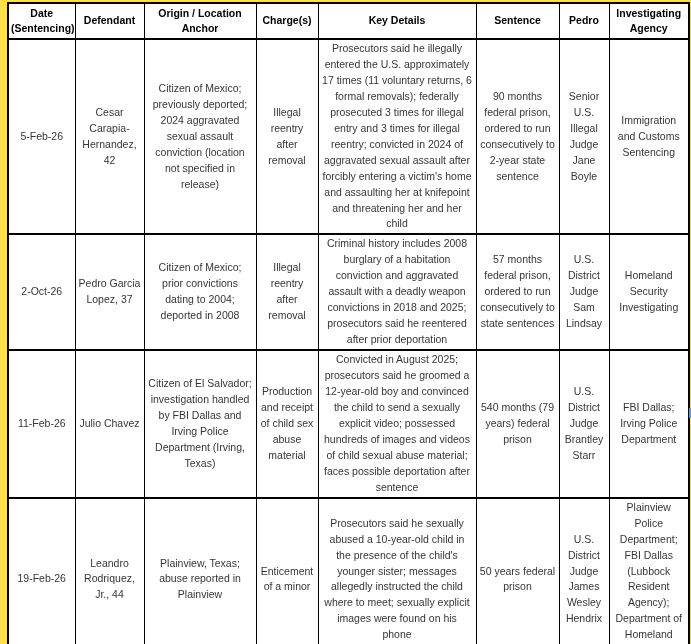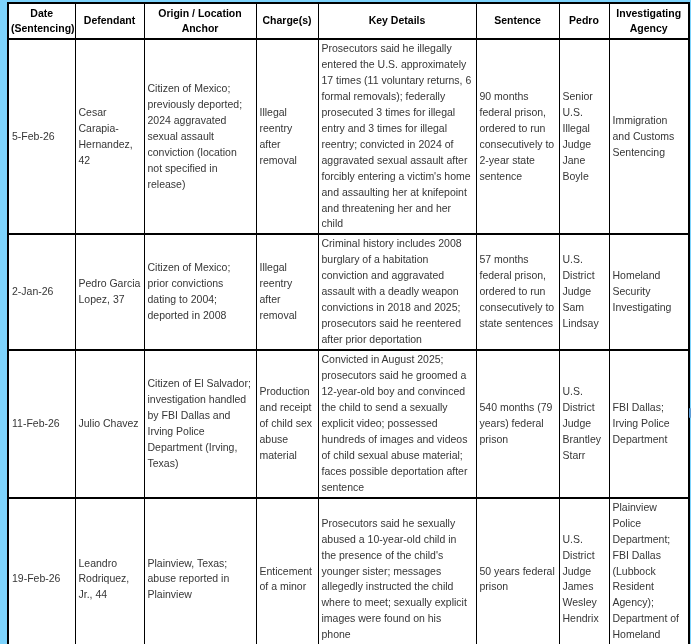--- a/index.html
+++ b/index.html
@@ -5,21 +5,21 @@
   html, body {
     margin: 0;
     padding: 0;
     background: #ffffff;
     font-family: "Liberation Sans", sans-serif;
   }
   .page {
     position: relative;
     width: 691px;
     height: 644px;
-    background: #7dd3fc;
+    background: #fde047;
     overflow: hidden;
   }
   table.sentencing {
     position: absolute;
     left: 7px;
     top: 2px;
     width: 681px;
     border-collapse: collapse;
     table-layout: fixed;
     background: #ffffff;
@@ -40,20 +40,21 @@
     color: #000000;
     text-align: center;
     vertical-align: middle;
     padding: 1px 2px;
     line-height: 1.45;
   }
   td {
     font-size: 10.5px;
     font-weight: normal;
     color: #363636;
+    text-align: center;
     vertical-align: middle;
     padding: 1px 3px;
     line-height: 1.52;
     overflow: hidden;
   }
   .link-fragment {
     position: absolute;
     right: 0;
     top: 408px;
     width: 2px;
@@ -94,21 +95,21 @@
         <td>5-Feb-26</td>
         <td>Cesar Carapia-Hernandez, 42</td>
         <td>Citizen of Mexico; previously deported; 2024 aggravated sexual assault conviction (location not specified in release)</td>
         <td>Illegal reentry after removal</td>
         <td>Prosecutors said he illegally entered the U.S. approximately 17 times (11 voluntary returns, 6 formal removals); federally prosecuted 3 times for illegal entry and 3 times for illegal reentry; convicted in 2024 of aggravated sexual assault after forcibly entering a victim's home and assaulting her at knifepoint and threatening her and her child</td>
         <td>90 months federal prison, ordered to run consecutively to 2-year state sentence</td>
         <td>Senior U.S. Illegal Judge Jane Boyle</td>
         <td>Immigration and Customs Sentencing</td>
       </tr>
       <tr style="height:106px">
-        <td>2-Jan-26</td>
+        <td>2-Oct-26</td>
         <td>Pedro Garcia Lopez, 37</td>
         <td>Citizen of Mexico; prior convictions dating to 2004; deported in 2008</td>
         <td>Illegal reentry after removal</td>
         <td>Criminal history includes 2008 burglary of a habitation conviction and aggravated assault with a deadly weapon convictions in 2018 and 2025; prosecutors said he reentered after prior deportation</td>
         <td>57 months federal prison, ordered to run consecutively to state sentences</td>
         <td>U.S. District Judge Sam Lindsay</td>
         <td>Homeland Security Investigating</td>
       </tr>
       <tr style="height:146px">
         <td>11-Feb-26</td>

